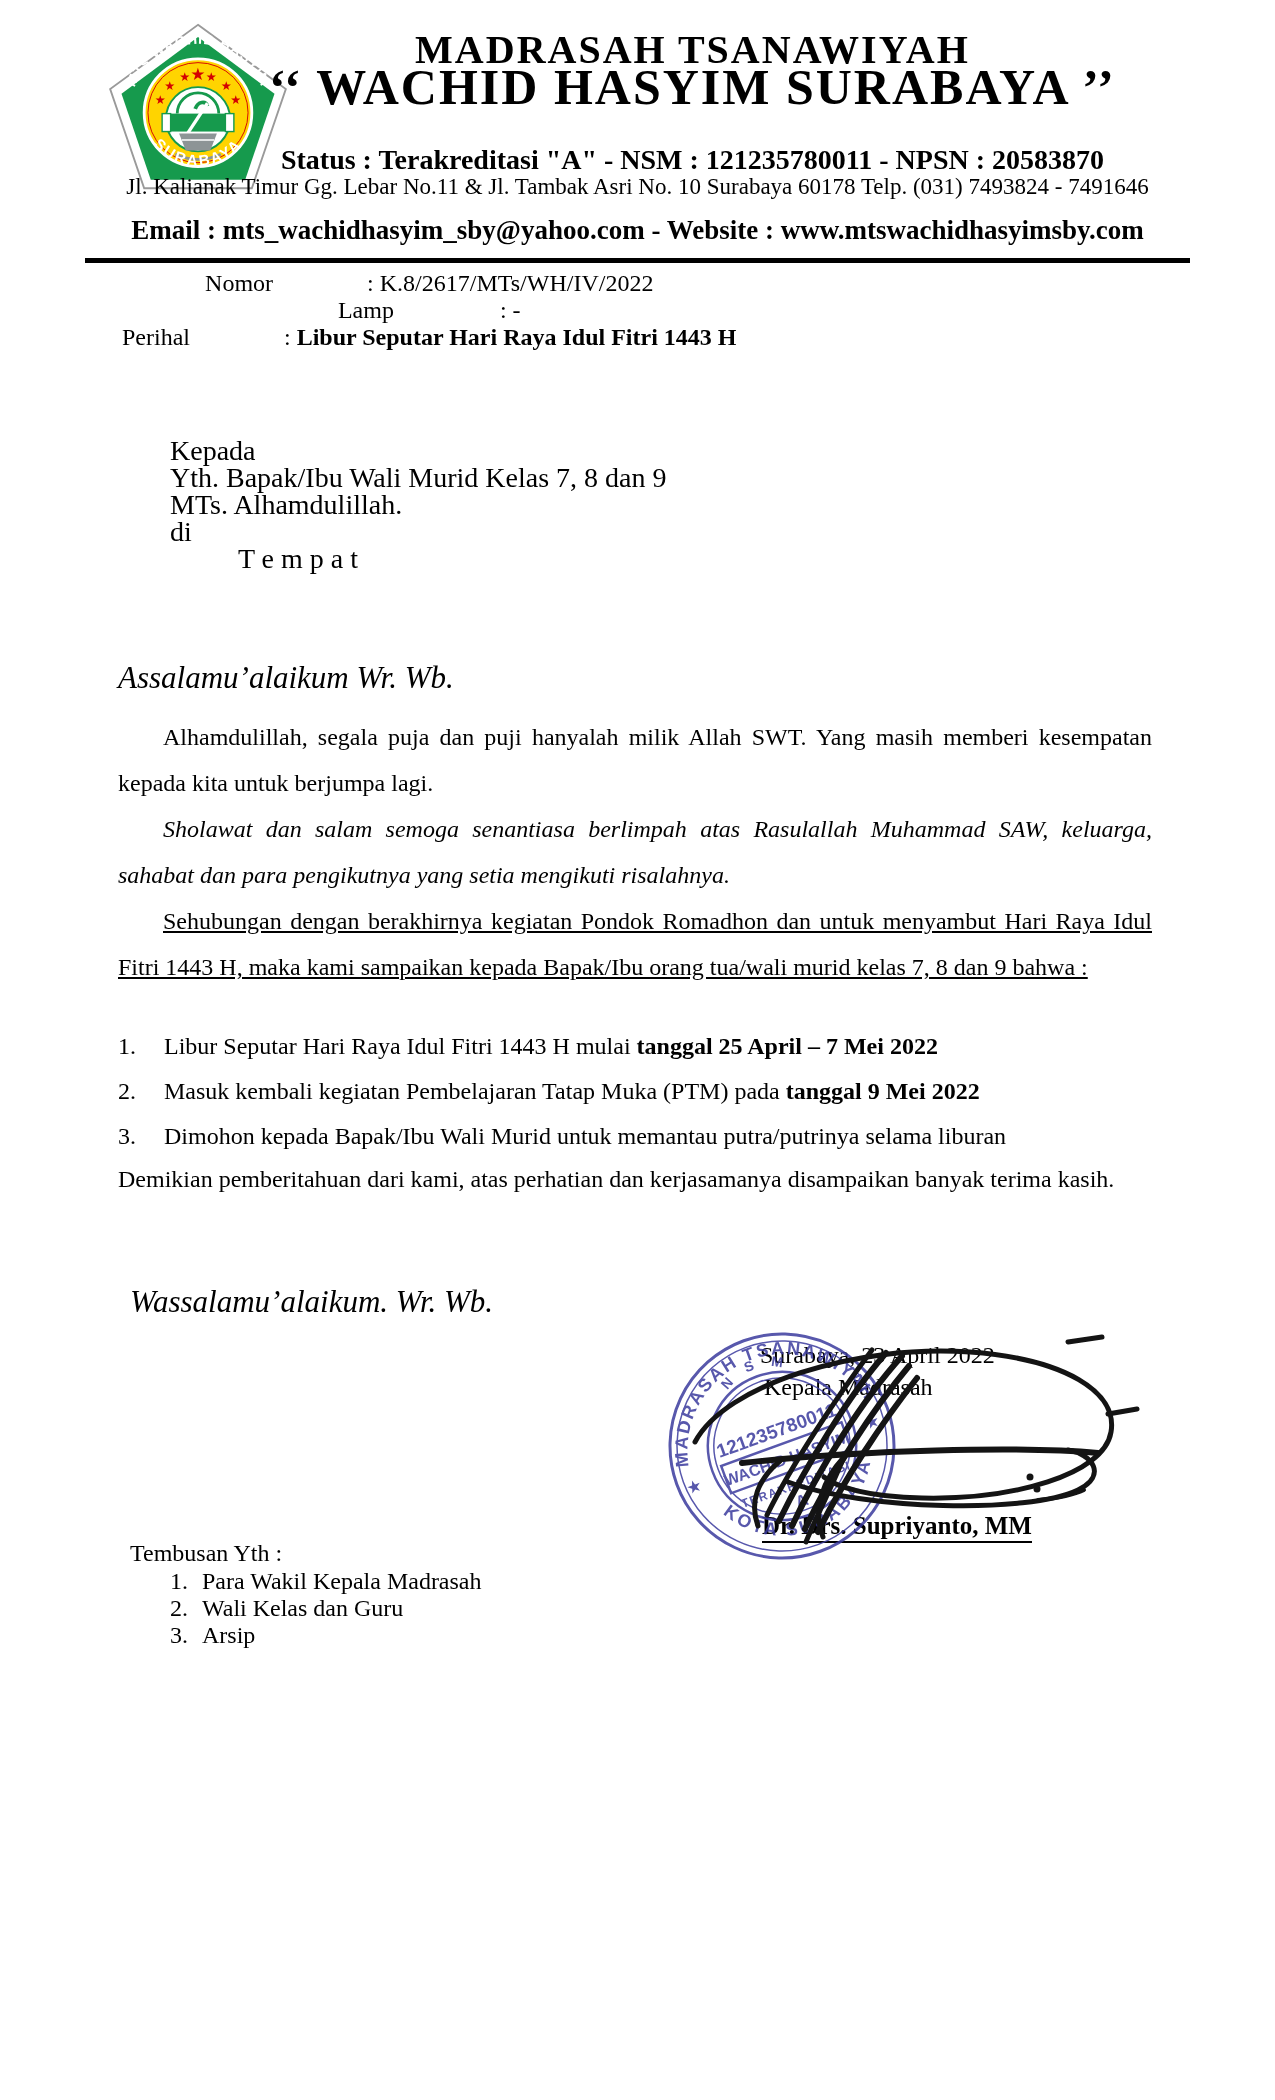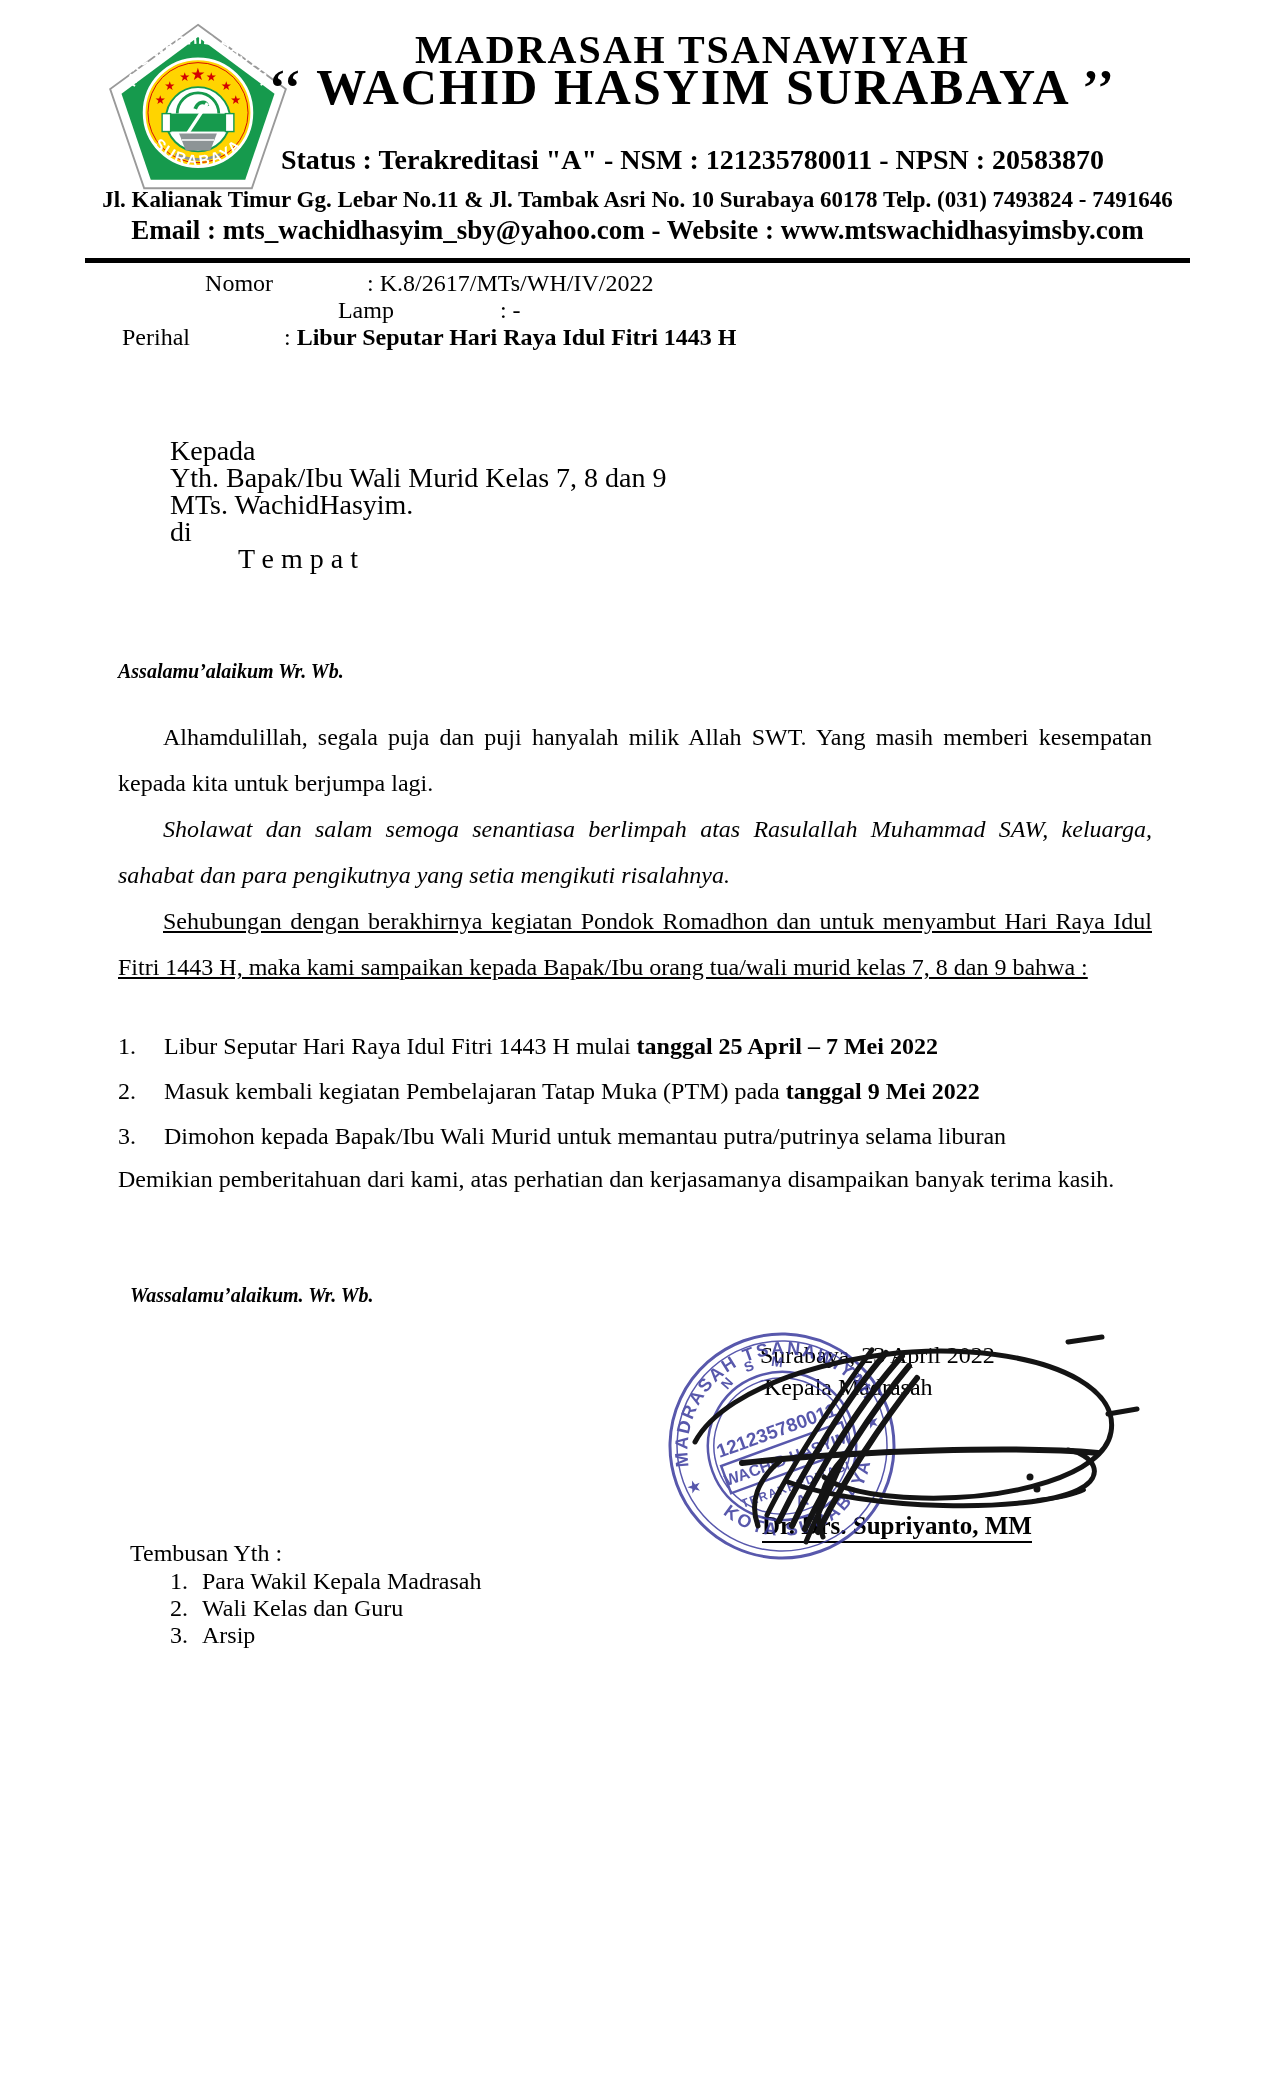--- a/index.html
+++ b/index.html
@@ -5,33 +5,33 @@
   html,body{margin:0;padding:0;background:#ffffff;}
   .page{position:relative;width:1275px;height:2100px;background:#fff;overflow:hidden;
         font-family:"Liberation Serif","DejaVu Serif",serif;color:#000;}
   .abs{position:absolute;}
   
   .lh-top{left:210px;right:100px;text-align:center;}
   .school-type{top:26px;font-size:40px;font-weight:bold;letter-spacing:2px;white-space:nowrap;}
   .school-name{top:58px;font-size:50px;font-weight:bold;letter-spacing:2px;white-space:nowrap;}
   .status-line{top:144px;font-size:28px;font-weight:bold;white-space:nowrap;}
   .lh-wide{left:0;right:0;text-align:center;}
-  .address-line{top:187px;font-size:23px;font-weight:bold;white-space:nowrap;}
+  .address-line{top:174px;font-size:23px;font-weight:normal;white-space:nowrap;}
   .email-line{top:215px;font-size:27px;font-weight:bold;white-space:nowrap;}
   .header-rule{top:258px;left:85px;width:1105px;height:5px;background:#000;}
   
   .meta{top:270px;left:122px;font-size:24px;line-height:27px;}
   .meta-row{display:flex;justify-content:center;}
   .meta-label{width:162px;}
   .bold{font-weight:bold;}
   
   .recipient{top:437px;left:162px;font-size:28px;line-height:27px;margin-left:8px;}
   .tempat{padding-left:68px;}
   
-  .salam{font-size:20px;font-weight:bold;font-style:italic;}
+  .salam{font-size:31px;font-weight:normal;font-style:italic;}
   .salam-open{top:660px;left:118px;}
   .salam-close{top:1284px;left:130px;}
   .para{left:118px;width:1034px;font-size:24px;line-height:46px;text-align:justify;}
   .p1{top:714px;}
   .p2{top:806px;font-style:italic;}
   .p3{top:898px;text-decoration:underline;}
   .indent{text-indent:45px;}
   .closing{top:1156px;}
   .list{top:1032px;left:118px;width:1040px;font-size:24px;}
   .list-item{display:flex;line-height:28px;margin-bottom:17px;}
@@ -116,21 +116,21 @@
     </div>
     <div class="meta-row">
       <span class="meta-label">Perihal</span>
       <span><span>: </span><span class="bold">Libur Seputar Hari Raya Idul Fitri 1443 H</span></span>
     </div>
   </div>
 
   <div class="abs recipient">
     <div>Kepada</div>
     <div>Yth. Bapak/Ibu Wali Murid Kelas 7, 8 dan 9</div>
-    <div>MTs. WachidHasyim.</div>
+    <div>MTs. Alhamdulillah.</div>
     <div>di</div>
     <div class="tempat">T e m p a t</div>
   </div>
 
   <div class="abs salam salam-open">Assalamu’alaikum Wr. Wb.</div>
 
   <div class="abs para p1 indent">Alhamdulillah, segala puja dan puji hanyalah milik Allah SWT. Yang masih memberi kesempatan kepada kita untuk berjumpa lagi.</div>
   <div class="abs para p2 indent">Sholawat dan salam semoga senantiasa berlimpah atas Rasulallah Muhammad SAW, keluarga, sahabat dan para pengikutnya yang setia mengikuti risalahnya.</div>
   <div class="abs para p3 indent">Sehubungan dengan berakhirnya kegiatan Pondok Romadhon dan untuk menyambut Hari Raya Idul Fitri 1443 H, maka kami sampaikan kepada Bapak/Ibu orang tua/wali murid kelas 7, 8 dan 9 bahwa :</div>
 

